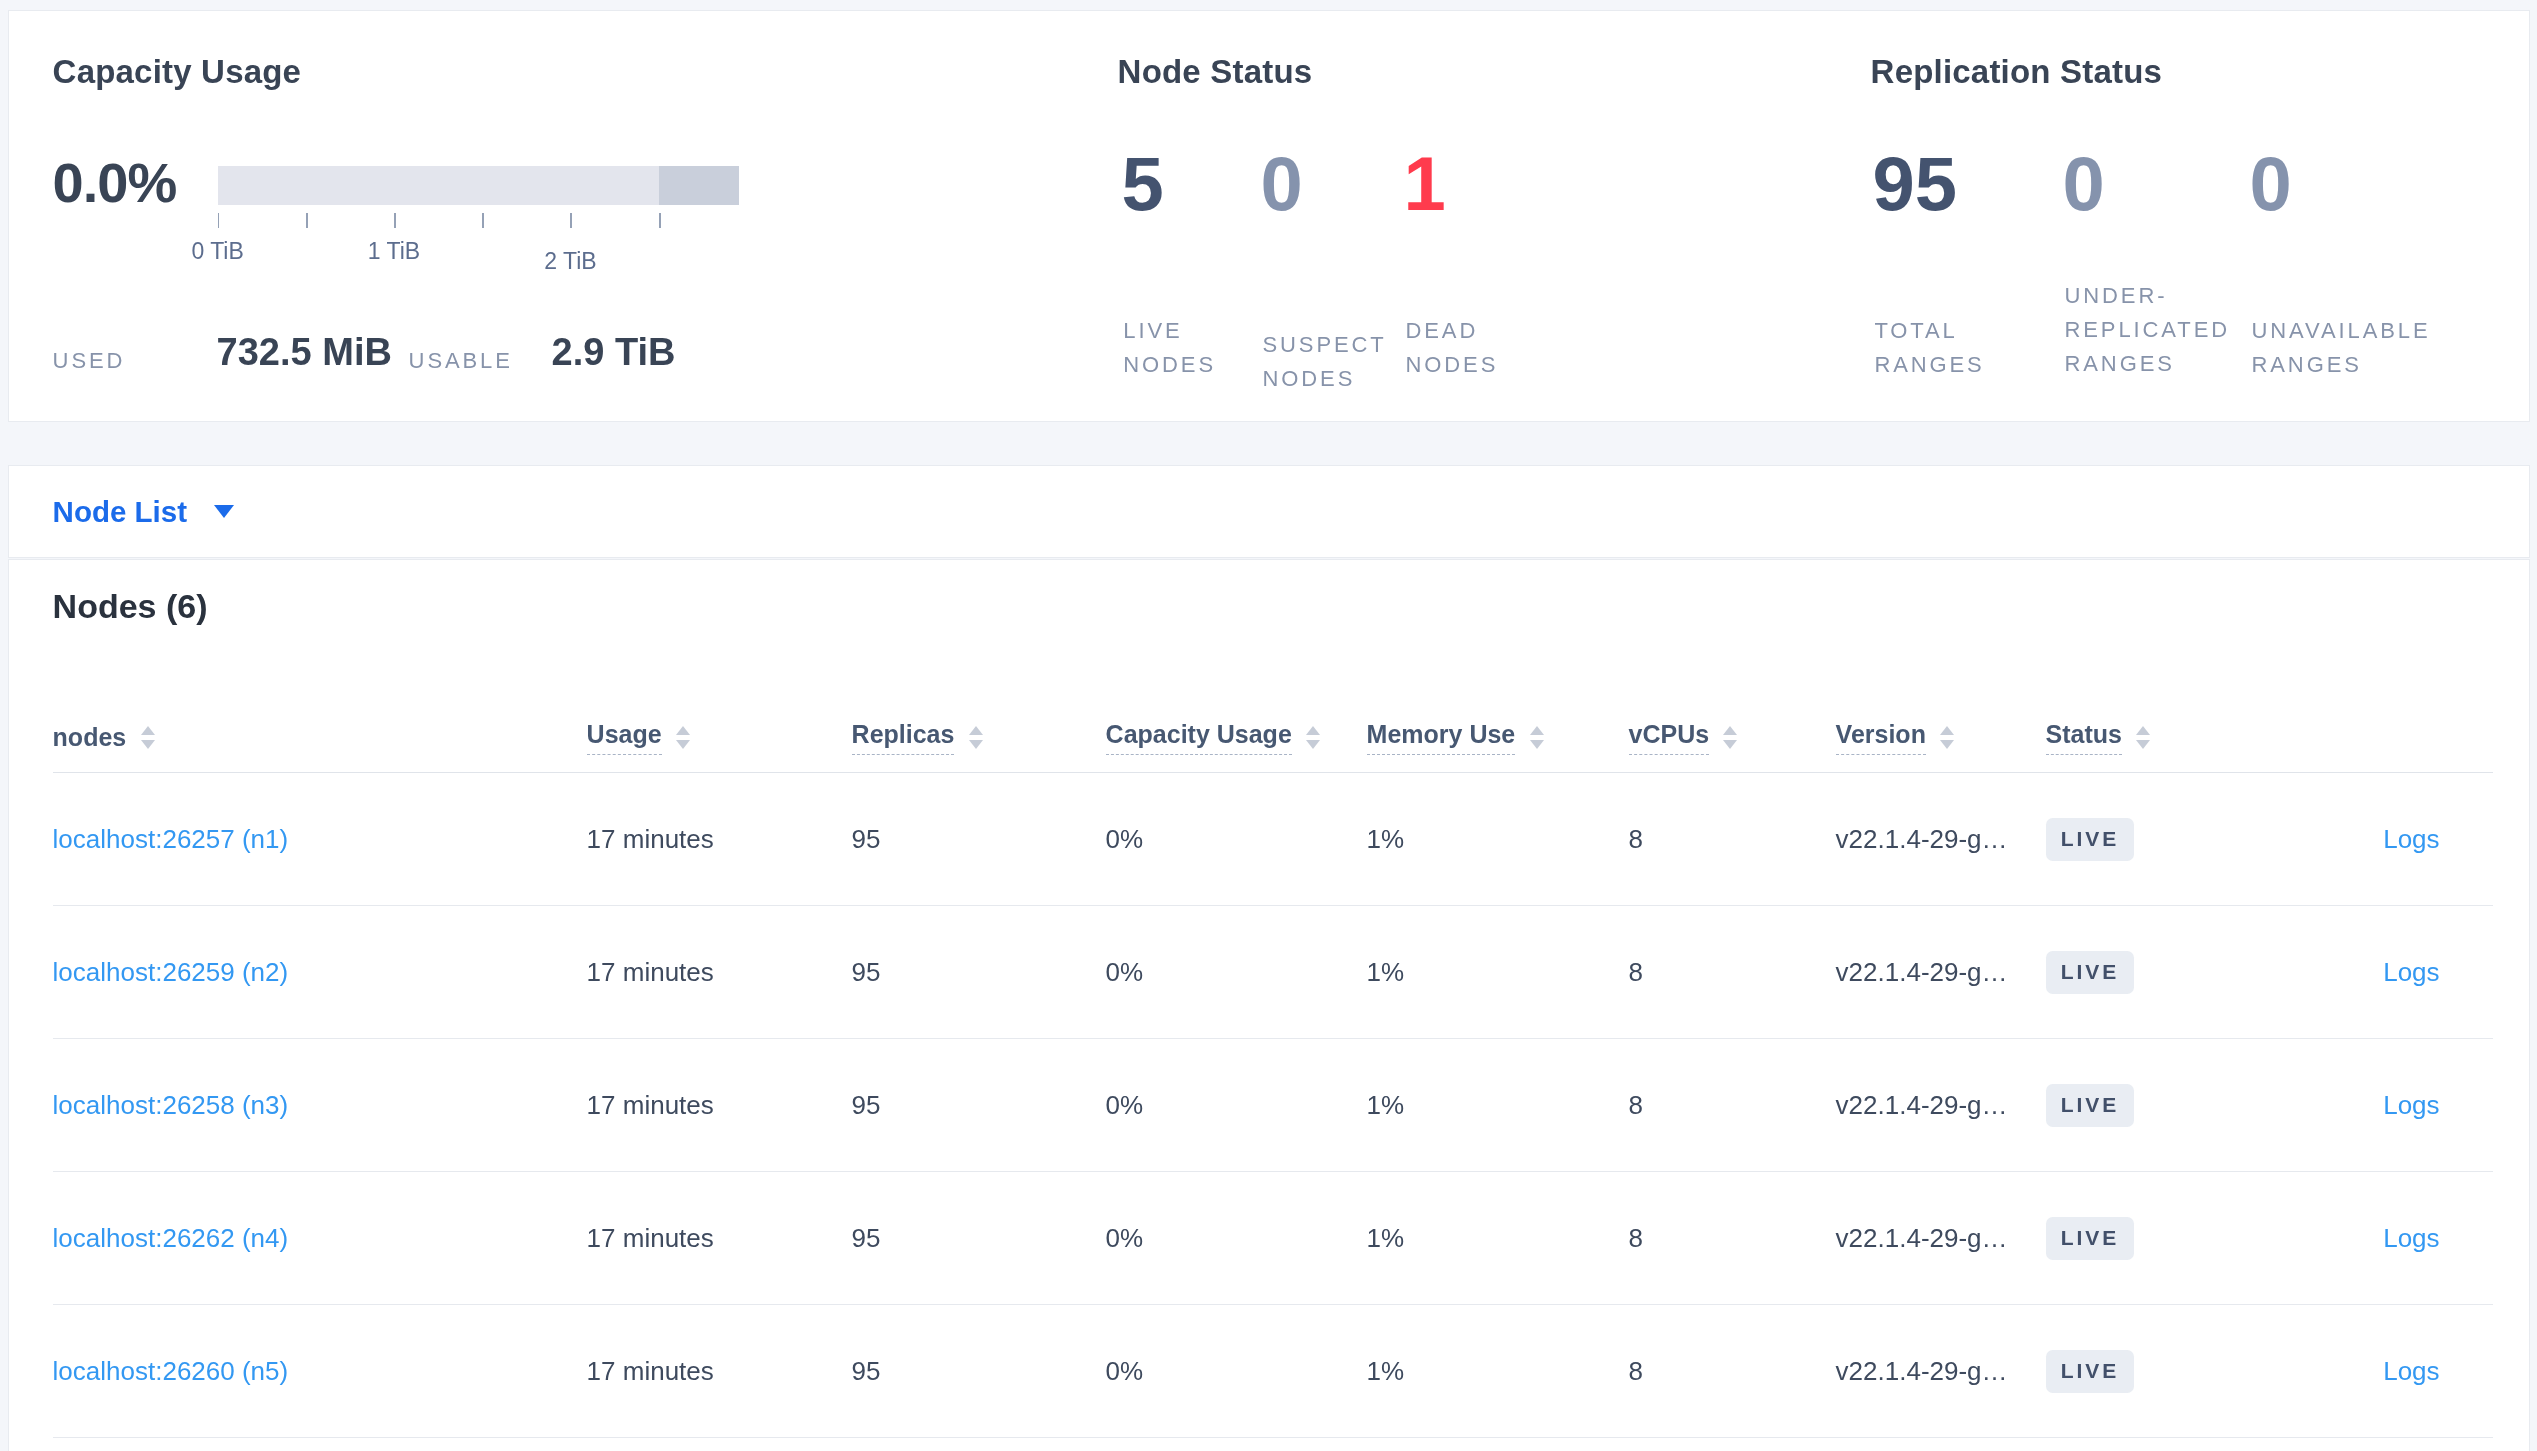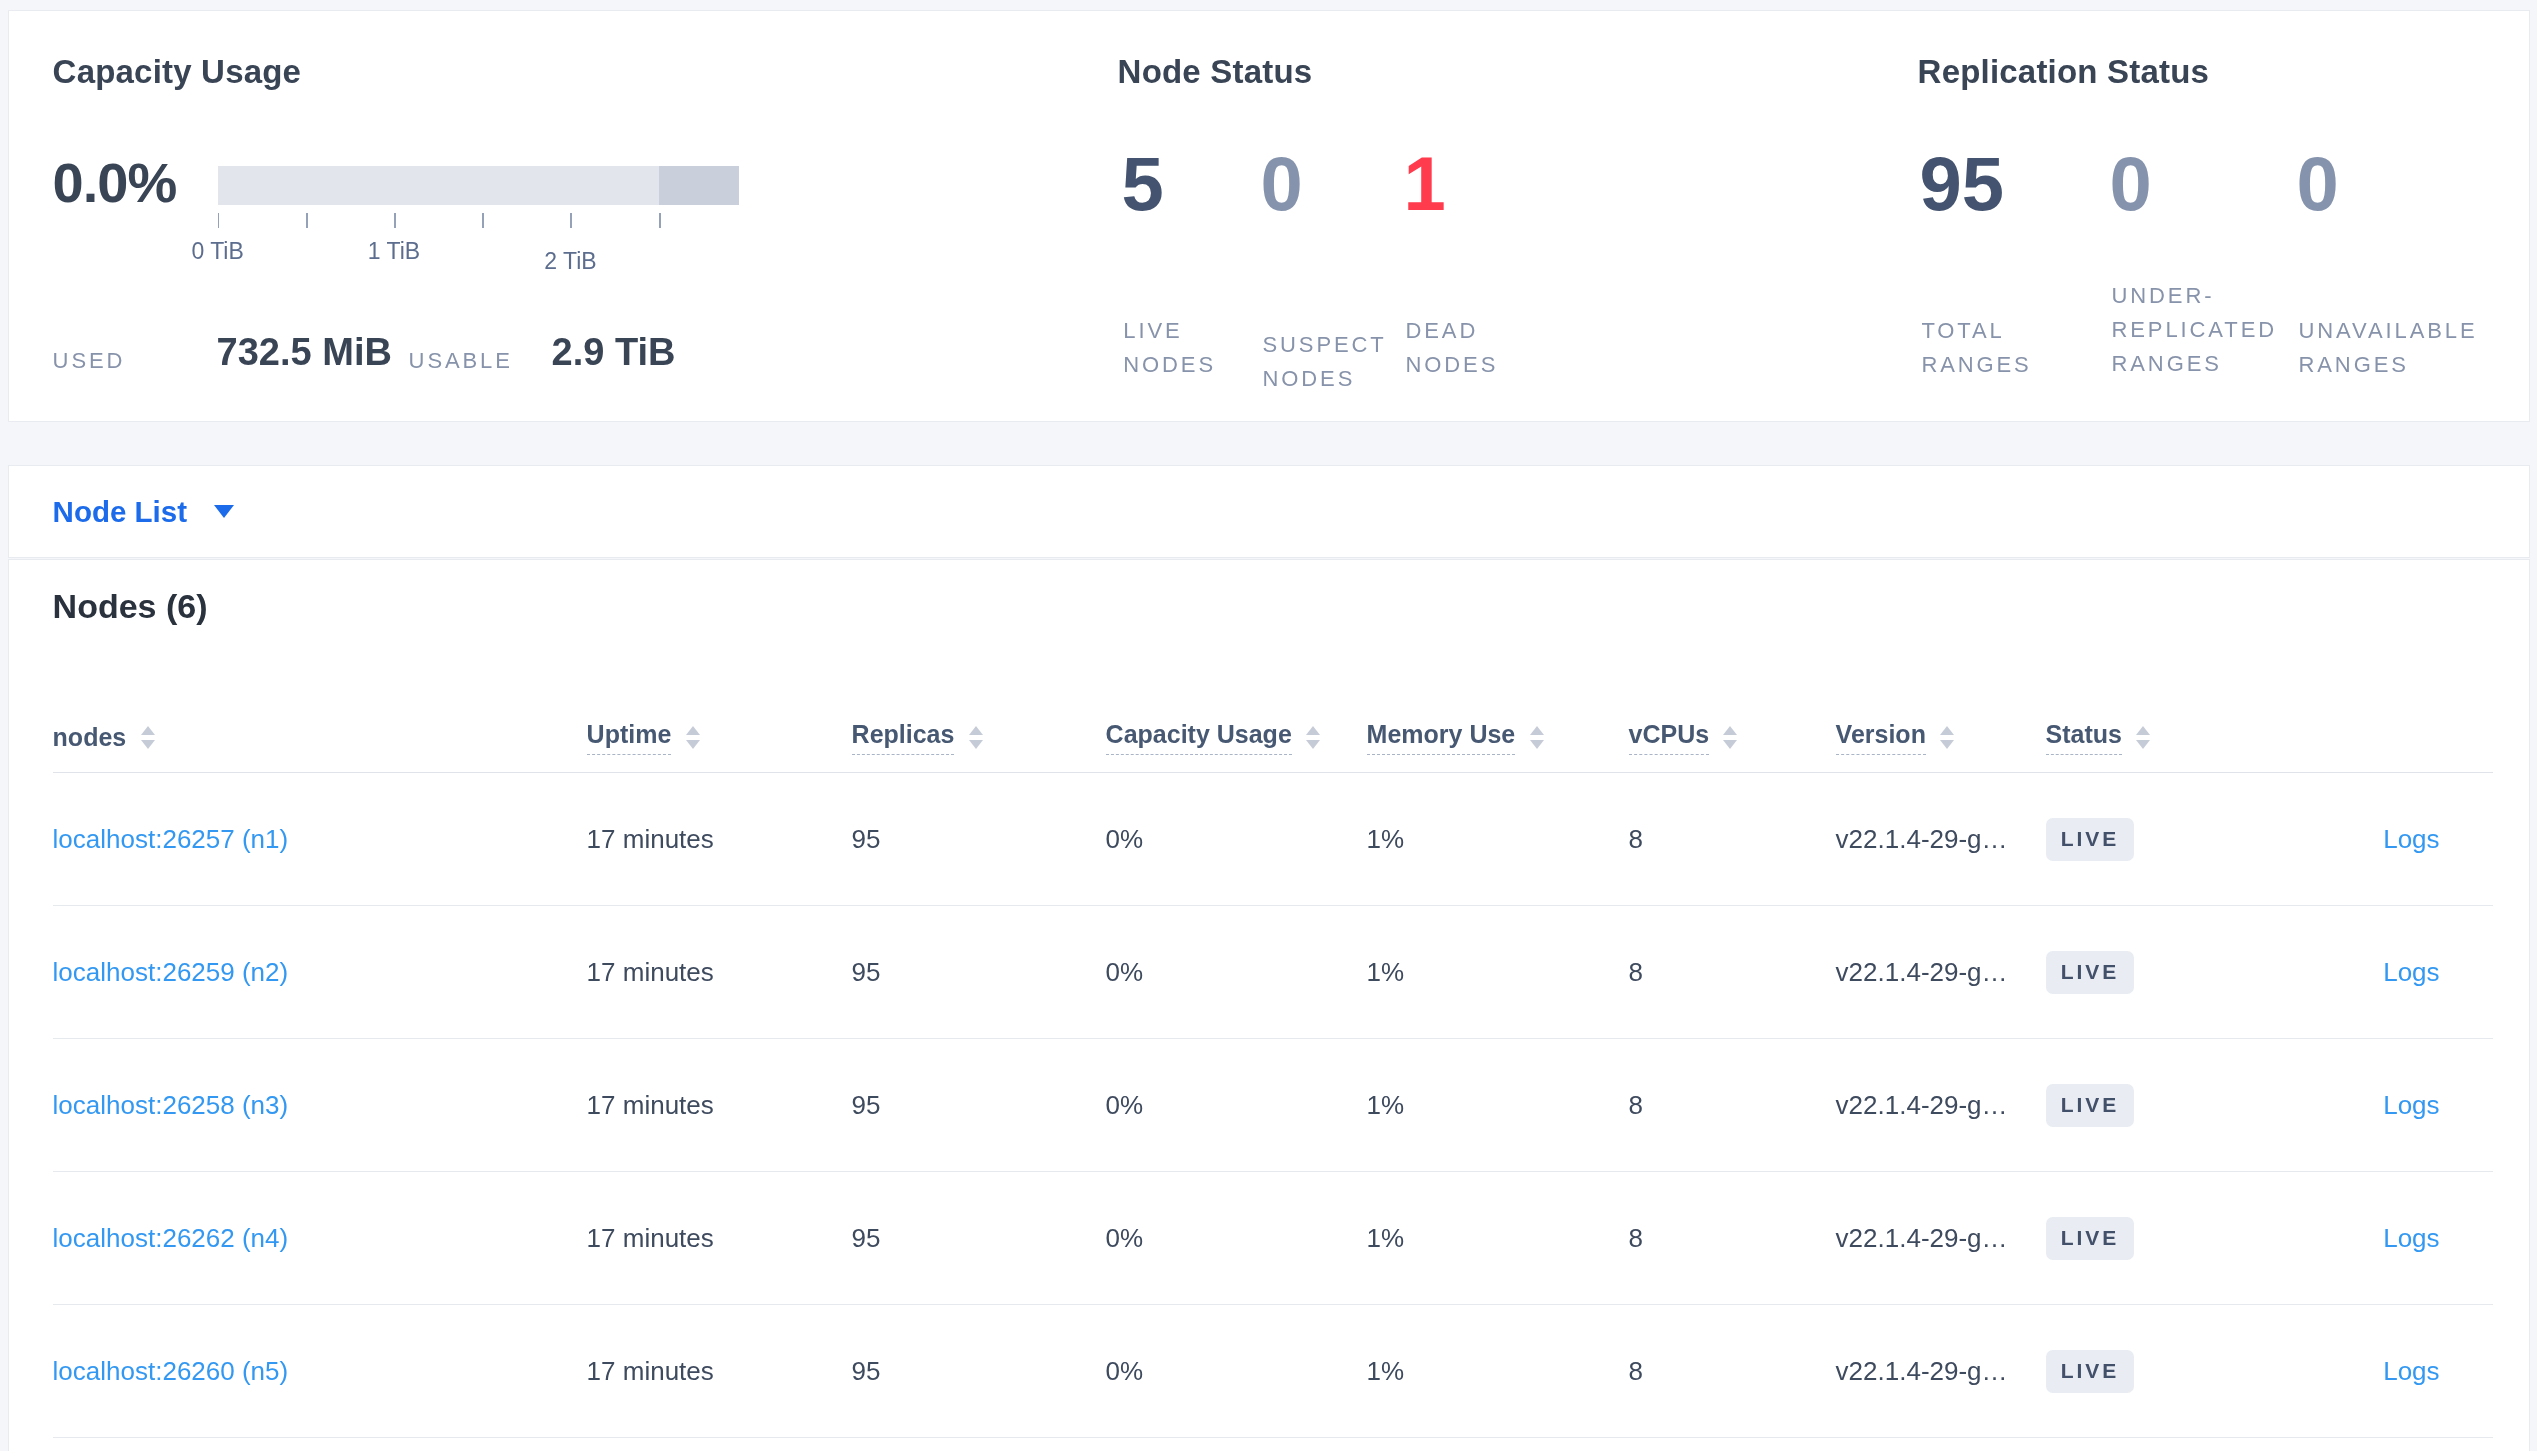--- a/index.html
+++ b/index.html
@@ -16,21 +16,21 @@
     background: #ffffff;
     border: 1px solid #e8ebf0;
   }
   #topPanel   { left: 7.6px; top: 9.5px;  width: 2522px; height: 412px; }
   #nodeListBar{ left: 7.6px; top: 465px; width: 2522px; height: 93px; }
   #nodesPanel { left: 7.6px; top: 559px; width: 2522px; height: 893px; }
 
   .sec { position: absolute; top: 0; height: 100%; }
   #secCapacity    { left: 44px;   width: 753px; }
   #secNodeStatus  { left: 1109px; width: 686px; }
-  #secReplication { left: 1909px; width: 610px; }
+  #secReplication { left: 1862px; width: 610px; }
 
   .sec-title {
     position: absolute; top: 42px; left: 0;
     font-size: 33px; font-weight: 600; color: #394455;
     letter-spacing: 0.2px; white-space: nowrap;
   }
 
   
   .cap-percent {
     position: absolute; left: 0; top: 139px;
@@ -232,21 +232,21 @@
   <h2 class="nodes-title">Nodes (6)</h2>
   <div class="thead" id="thead">
       <div class="th c0">
     <span class="th-label">nodes</span>
     <span class="sort">
       <span class="tri-up"></span>
       <span class="tri-down"></span>
     </span>
   </div>
       <div class="th c1">
-    <span class="th-label dotted">Uptime</span>
+    <span class="th-label dotted">Usage</span>
     <span class="sort">
       <span class="tri-up"></span>
       <span class="tri-down"></span>
     </span>
   </div>
       <div class="th c2">
     <span class="th-label dotted">Replicas</span>
     <span class="sort">
       <span class="tri-up"></span>
       <span class="tri-down"></span>

